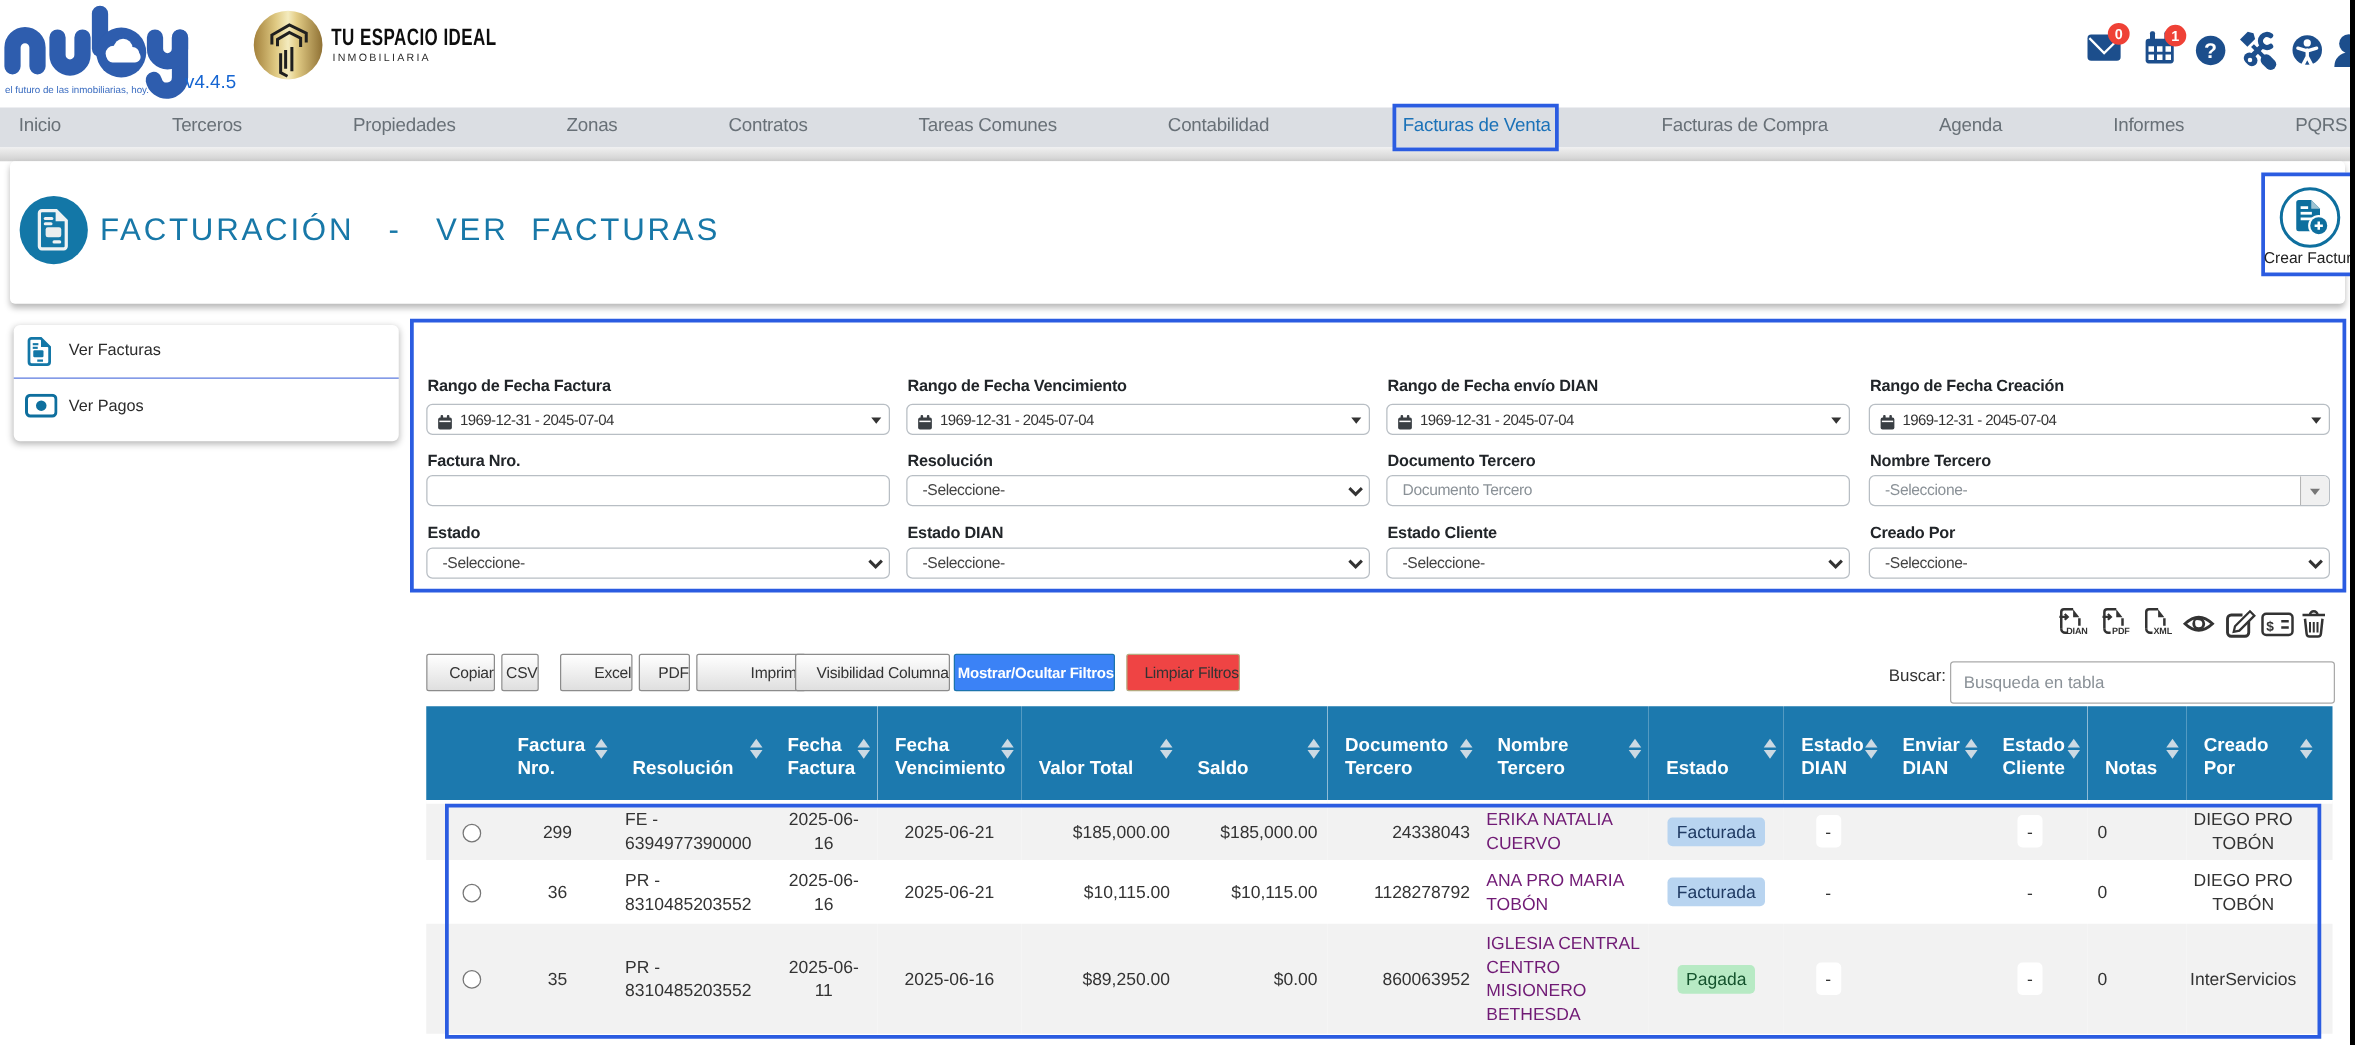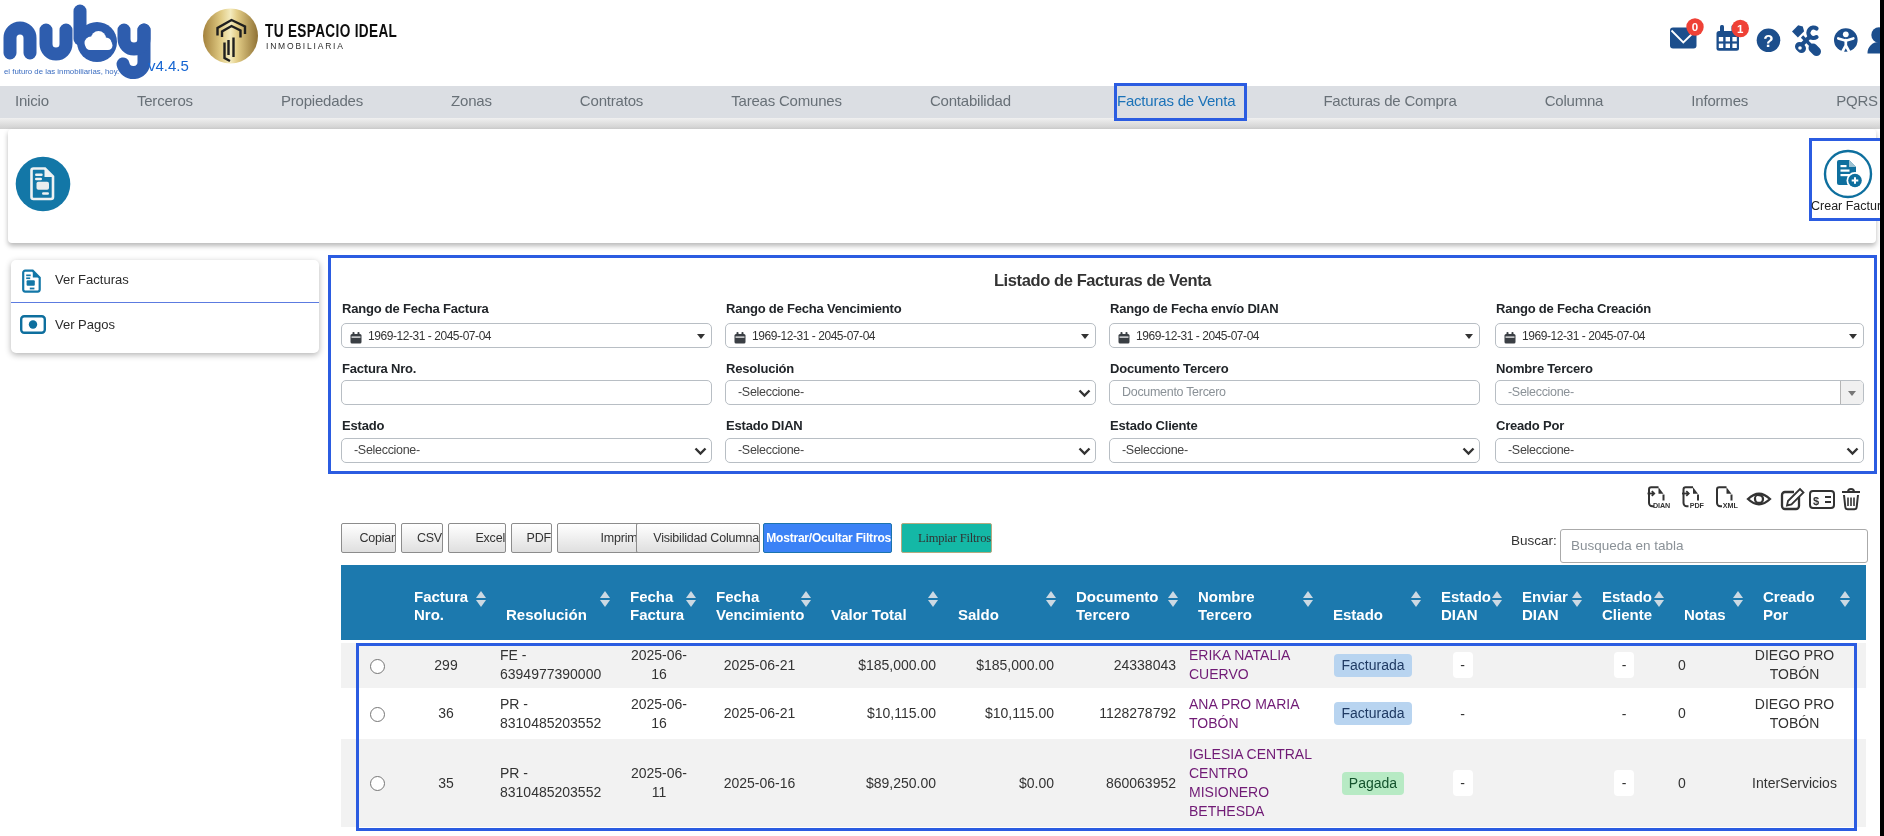--- a/index.html
+++ b/index.html
@@ -49,21 +49,21 @@
 .dateval { position:absolute; left:26px; top:5px; font-size:12px; letter-spacing:-0.45px; color:#333; }
 .calglyph { position:absolute; left:8px; top:8px; }
 .dcaret { position:absolute; right:6px; top:10px; width:0; height:0; border-left:4.5px solid transparent; border-right:4.5px solid transparent; border-top:5px solid #333; }
 .selval { position:absolute; left:12px; top:4px; font-size:12.5px; color:#444; letter-spacing:-0.3px; }
 .placeholder { color:#8a9197 !important; }
 .chev { position:absolute; right:4px; top:8px; }
 
 
 .dtbtn { position:absolute; top:523px; height:30px; border:1px solid #8c8c8c; border-radius:2px; background:linear-gradient(#fff,#dfdfdf); font-size:12.5px; color:#333; text-align:right; line-height:28px; white-space:nowrap; letter-spacing:-0.2px; }
 #btnfiltros { background:#3b82f6; color:#fff; border-color:#1c74ad; font-weight:bold; font-size:12px; }
-#btnlimpiar { background:#14b8a6; border-color:#b5aa80;font-family:Liberation Serif, serif; }
+#btnlimpiar { background:#ef4444; border-color:#b5aa80; }
 #buscarlbl { position:absolute; left:1511px; top:533px; font-size:13.5px; color:#333; }
 #buscarinput { position:absolute; left:1560px; top:529px; width:308px; height:34px; border:1px solid #aaa; border-radius:3px; background:#fff; font-size:13.5px; color:#8a9197; line-height:32px; padding-left:10px; }
 
 
 #tbl { position:absolute; left:341px; top:565px; width:1525px; border-collapse:collapse; table-layout:fixed; font-size:14px; }
 #tbl th { background:#1c79ae; color:#fff; font-weight:bold; font-size:15px; vertical-align:bottom; padding:0 8px 16px 14px; line-height:18px; text-align:left; position:relative; height:76px; }
 #tbl td { padding:2px 8px; line-height:19px; color:#333; vertical-align:middle; }
 #tbl td:last-child { padding:2px 26px 2px 0; }
 #tbl th:last-child .sort { right:16px; }
 #tbl td:nth-child(14) { text-align:left !important; padding-left:8px; }
@@ -173,36 +173,37 @@
 <div id="nav">
   <span>Inicio</span>
     <span>Terceros</span>
     <span>Propiedades</span>
     <span>Zonas</span>
     <span>Contratos</span>
     <span>Tareas Comunes</span>
     <span>Contabilidad</span>
     <span class="active">Facturas de Venta</span>
     <span>Facturas de Compra</span>
-    <span>Columna</span>
+    <span>Agenda</span>
     <span>Informes</span>
     <span>PQRS</span>
 </div>
 <div id="navstrip"></div>
 
 <div id="headercard">
   <svg class="abs" style="left:7px;top:27px" width="56" height="56" viewBox="0 0 56 56">
     <circle cx="28" cy="28" r="27.3" fill="#1377a7"></circle>
     <path d="M16.5,14.5 a2,2 0 0 1 2,-2 H30 L38,20.5 V41 a2,2 0 0 1 -2,2 H18.5 a2,2 0 0 1 -2,-2 Z" fill="none" stroke="#eff2f3" stroke-width="2.6"></path>
     <path d="M29.5,12.5 L38,21 H29.5 Z" fill="#eff2f3"></path>
     <rect x="20" y="17.5" width="7.7" height="2.4" rx="1.2" fill="#eff2f3"></rect>
     <rect x="20" y="21.8" width="7" height="2.4" rx="1.2" fill="#eff2f3"></rect>
     <rect x="21.5" y="25.8" width="12.5" height="8" rx="1.8" fill="#e9edee"></rect>
     <rect x="27" y="36.2" width="7" height="2.6" rx="1.3" fill="#eff2f3"></rect>
   </svg>
+  <div id="headtitle">FACTURACIÓN&nbsp;&nbsp; - &nbsp;&nbsp;VER&nbsp;&nbsp;FACTURAS</div>
 </div>
 <div id="crearbox">
   <svg class="abs" style="left:11px;top:8px" width="50" height="50" viewBox="0 0 50 50">
     <circle cx="25" cy="25" r="23" fill="none" stroke="#0e6f9e" stroke-width="2.4"></circle>
     <path d="M14,13 a2,2 0 0 1 2,-2 h10 l7,7 v16 a2,2 0 0 1 -2,2 h-15 a2,2 0 0 1 -2,-2 Z" fill="#0e6f9e"></path>
     <path d="M26,11 v7 h7 Z" fill="#9cc2d2"></path>
     <rect x="17.5" y="16" width="6" height="2.2" fill="#fff"></rect>
     <rect x="17.5" y="20.5" width="9" height="2.2" fill="#fff"></rect>
     <rect x="17.5" y="25" width="12" height="2.2" fill="#fff"></rect>
     <circle cx="32" cy="31.5" r="8.5" fill="#fff"></circle>
@@ -224,21 +225,20 @@
   <span class="stext" style="top:12px">Ver Facturas</span>
   <div id="sidediv"></div>
   <svg class="abs" style="left:9px;top:55px" width="26" height="20" viewBox="0 0 26 20">
     <rect x="1.2" y="1.2" width="23.6" height="16.6" rx="3" fill="none" stroke="#0e6f9e" stroke-width="2.4"></rect>
     <circle cx="13" cy="9.5" r="4.2" fill="#0e6f9e"></circle>
   </svg>
   <span class="stext" style="top:57px">Ver Pagos</span>
 </div>
 
 <div id="filterpanel">
-  <div id="ftitle">Listado de Facturas de Venta</div>
   <div class="flabel lc1 lrow1">Rango de Fecha Factura</div>
   <div class="flabel lc2 lrow1">Rango de Fecha Vencimiento</div>
   <div class="flabel lc3 lrow1">Rango de Fecha envío DIAN</div>
   <div class="flabel lc4 lrow1">Rango de Fecha Creación</div>
   <div class="finput fc1 irow1">
       <svg class="calglyph" width="12" height="12" viewBox="0 0 12 12">
         <rect x="0.5" y="2" width="11" height="9.5" rx="1.5" fill="#3a3f44"></rect>
         <rect x="2.5" y="0" width="2" height="3" rx="0.8" fill="#3a3f44"></rect>
         <rect x="7.5" y="0" width="2" height="3" rx="0.8" fill="#3a3f44"></rect>
         <rect x="1.5" y="4.5" width="9" height="1.2" fill="#fff"></rect>
@@ -367,21 +367,21 @@
   <text x="171" y="20.5" font-size="11" font-weight="bold" fill="#333">$</text>
   <g fill="none" stroke="#333" stroke-width="2">
     <path d="M200,8 h18"></path>
     <path d="M206,8 a3,3 0 0 1 6,0"></path>
     <path d="M202,11 l1.3,12 a2.4,2.4 0 0 0 2.4,2.2 h6.6 a2.4,2.4 0 0 0 2.4,-2.2 L216,11"></path>
     <path d="M206,13.5 v8.5 M209,13.5 v8.5 M212,13.5 v8.5" stroke-width="1.6"></path>
   </g>
 </svg>
 
 <div class="dtbtn" style="left:341px;width:55px">Copiar</div>
-<div class="dtbtn" style="left:401px;width:42px">CSV</div>
+<div class="dtbtn" style="left:401px;width:30px">CSV</div>
 <div class="dtbtn" style="left:448px;width:58px">Excel</div>
 <div class="dtbtn" style="left:511px;width:41px">PDF</div>
 <div class="dtbtn" style="left:557px;width:88px">Imprimir</div>
 <div class="dtbtn" style="left:636px;width:124px">Visibilidad Columna</div>
 <div class="dtbtn" id="btnfiltros" style="left:763px;width:129px">Mostrar/Ocultar Filtros</div>
 <div class="dtbtn" id="btnlimpiar" style="left:901px;width:91px">Limpiar Filtros</div>
 <div id="buscarlbl">Buscar:</div>
 <div id="buscarinput">Busqueda en tabla</div>
 
 <table id="tbl">

